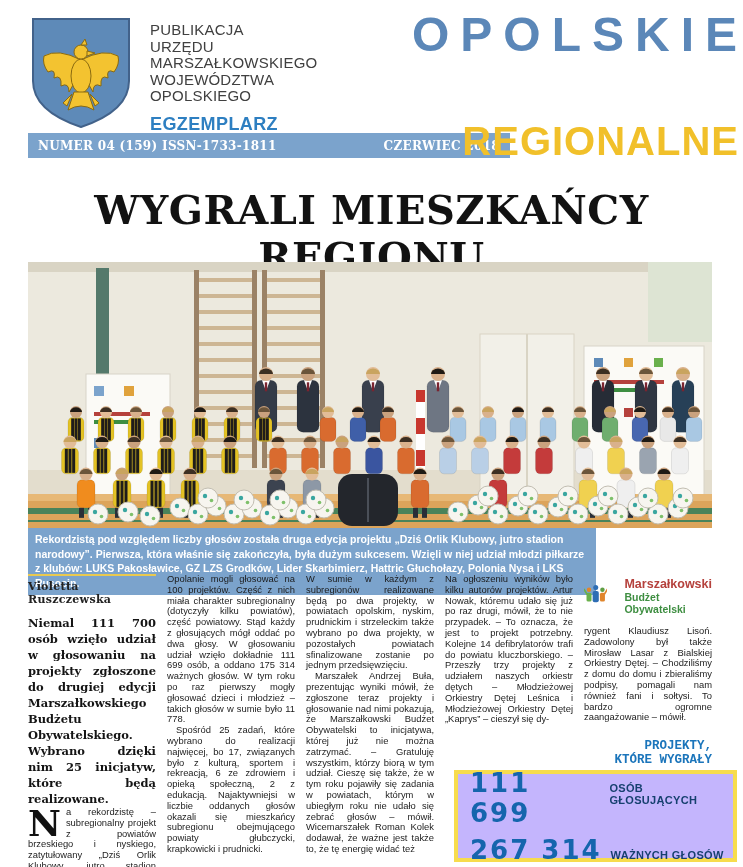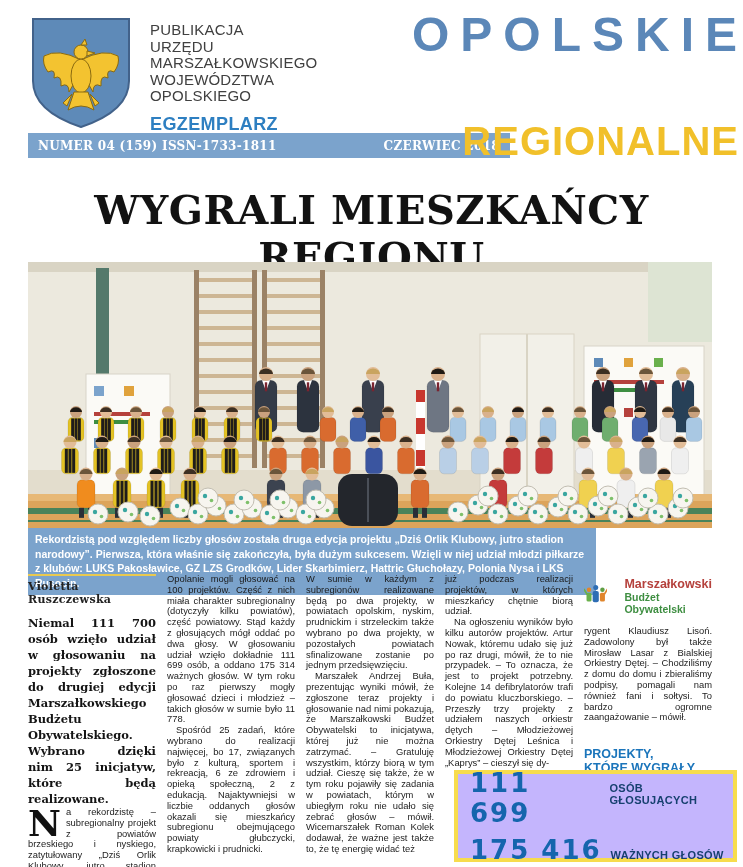--- a/index.html
+++ b/index.html
@@ -47,21 +47,21 @@
   .col p.body{margin:0;font-size:9.4px;line-height:10.8px;text-align:justify;color:#1c1c1c;}
   .col p.body + p.body{text-indent:9px;margin-top:0;}
   .droppara{margin-top:11px;}
   .dropcap{float:left;font-family:"DejaVu Serif",serif;font-weight:bold;font-size:36px;
            line-height:29px;padding:2px 5px 0 0;color:#111;}
 
   
   .mbo{display:flex;align-items:center;gap:17px;margin:2px 0 10px 0;}
   .mbo-text .l1{font-size:12.5px;font-weight:bold;color:#b5413c;line-height:13px;}
   .mbo-text .l2{font-size:10.5px;font-weight:bold;color:#3e8e41;line-height:12px;}
-  .teaser{margin-top:24px;}
+  .teaser{margin-top:16px;text-align:right;font-family:Liberation Mono, monospace;}
   .teaser .tl{font-size:12.5px;line-height:14px;font-weight:bold;color:#1b75bb;}
   .teaser .tm{font-size:11px;font-weight:bold;color:#111;margin-top:3px;}
 
   
   .stats{position:absolute;left:454px;top:770px;width:283px;height:92px;box-sizing:border-box;
          border:4px solid #f7dc4d;background:#c4b5fd;display:flex;flex-direction:column;
          justify-content:center;padding-left:12px;gap:7px;}
   .stat{display:flex;align-items:baseline;}
   .stat .num{font-family:"DejaVu Sans",sans-serif;font-weight:bold;font-size:26px;
              color:#1565ad;letter-spacing:2px;}
@@ -677,21 +677,20 @@
       <p class="body">Opolanie mogli głosować na 100 projektów. Część z nich miała charakter subregionalny (dotyczyły kilku powiatów), część powiatowy. Stąd każdy z głosujących mógł oddać po dwa głosy. W głosowaniu udział wzięło dokładnie 111 699 osób, a oddano 175 314 ważnych głosów. W tym roku po raz pierwszy mogły głosować dzieci i młodzież – takich głosów w sumie było 11 778.</p>
       <p class="body">Spośród 25 zadań, które wybrano do realizacji najwięcej, bo 17, związanych było z kulturą, sportem i rekreacją, 6 ze zdrowiem i opieką społeczną, 2 z edukacją. Najaktywniejsi w liczbie oddanych głosów okazali się mieszkańcy subregionu obejmującego powiaty głubczycki, krapkowicki i prudnicki.</p>
     </div>
 
     <div class="col">
       <p class="body">W sumie w każdym z subregionów realizowane będą po dwa projekty, w powiatach opolskim, nyskim, prudnickim i strzeleckim także wybrano po dwa projekty, w pozostałych powiatach sfinalizowane zostanie po jednym przedsięwzięciu.</p>
       <p class="body">Marszałek Andrzej Buła, prezentując wyniki mówił, że zgłoszone teraz projekty i głosowanie nad nimi pokazują, że Marszałkowski Budżet Obywatelski to inicjatywa, której już nie można zatrzymać. – Gratuluję wszystkim, którzy biorą w tym udział. Cieszę się także, że w tym roku pojawiły się zadania w powiatach, którym w ubiegłym roku nie udało się zebrać głosów – mówił. Wicemarszałek Roman Kolek dodawał, że ważne jest także to, że tę energię widać też</p>
     </div>
 
     <div class="col">
-      <p class="body">już podczas realizacji projektów, w których mieszkańcy chętnie biorą udział.</p>
       <p class="body">Na ogłoszeniu wyników było kilku autorów projektów. Artur Nowak, któremu udało się już po raz drugi, mówił, że to nie przypadek. – To oznacza, że jest to projekt potrzebny. Kolejne 14 defibrylatorów trafi do powiatu kluczborskiego. – Przeszły trzy projekty z udziałem naszych orkiestr dętych – Młodzieżowej Orkiestry Dętej Leśnica i Młodzieżowej Orkiestry Dętej „Kaprys” – cieszył się dy-</p>
     </div>
 
     <div class="col">
       <div class="mbo">
         <svg width="42" height="40" viewBox="0 0 42 40">
 
           <circle cx="9" cy="9" r="4" fill="#e0852c"></circle>
           <rect x="4.5" y="14" width="9" height="16" rx="3" fill="#6ab04c"></rect>
           <path d="M5 16 L0 8" stroke="#6ab04c" stroke-width="3" stroke-linecap="round"></path>
@@ -716,18 +715,18 @@
       </div>
     </div>
   </div>
 
   <div class="stats">
     <div class="stat">
       <span class="num">111 699</span>
       <span class="lbl">OSÓB GŁOSUJĄCYCH</span>
     </div>
     <div class="stat">
-      <span class="num">175 416</span>
+      <span class="num">267 314</span>
       <span class="lbl">WAŻNYCH GŁOSÓW</span>
     </div>
   </div>
 
 </div>
 
 </body></html>

